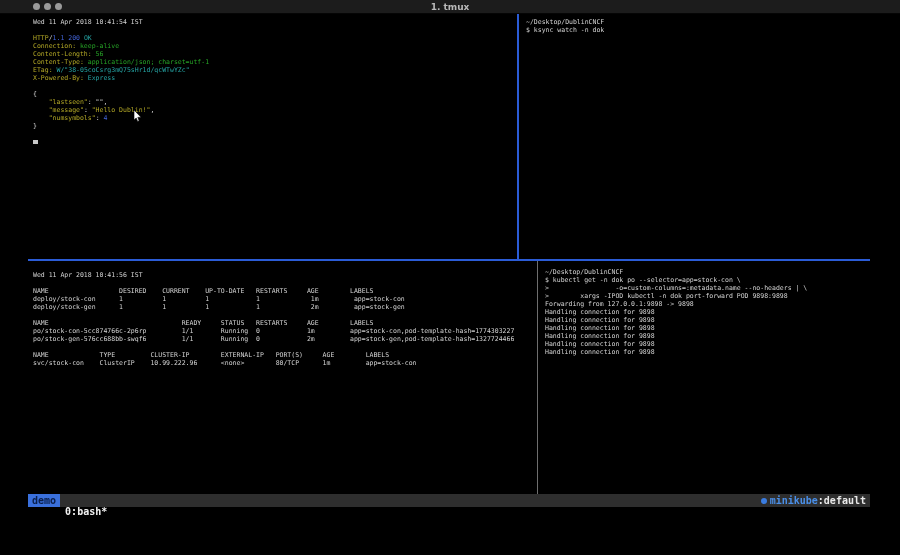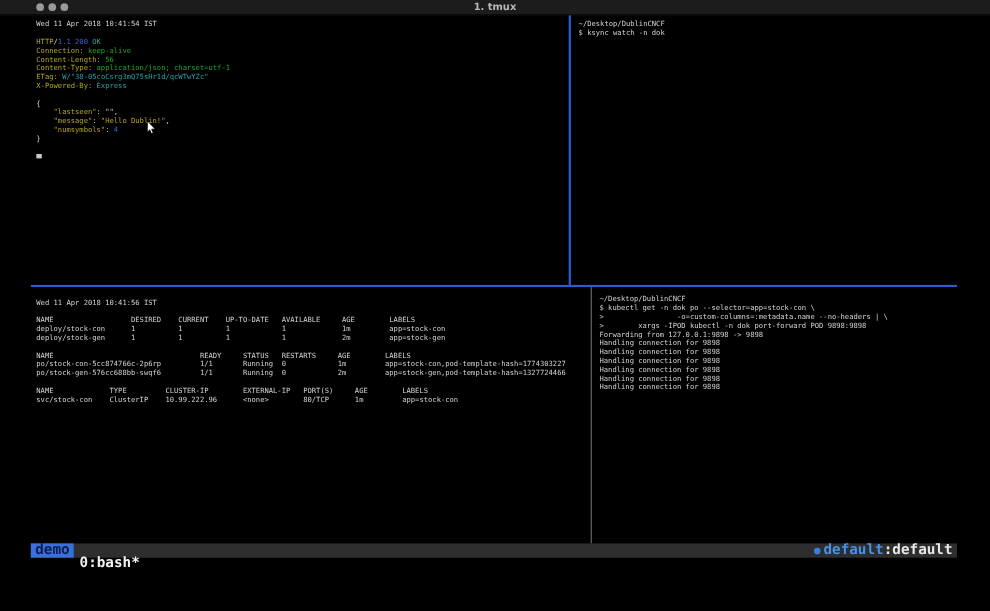--- a/index.html
+++ b/index.html
@@ -32,21 +32,21 @@
   .c-g { color:#26a426; }
   .c-b { color:#4263d8; }
   .c-cur { display:inline-block; width:5px; height:4px; background:#c9c9c9; }
 
   
   .mouse-pointer { position:absolute; left:133px; top:110px; width:9px; height:12px; }
 
   
   .statusbar { position:absolute; left:28px; top:494px; width:842px; height:13px;
                background:#2e2e2e; display:flex; align-items:center;
-               font-size:13px; font-weight:700; line-height:13px; }
+               font-size:10px; font-weight:700; line-height:13px; }
   .session-chip { background:#3a70dc; color:#0a1e4a; padding:0 4px; height:13px; display:inline-block; }
   .window-label { color:#f2f2f2; margin-left:5px;margin-top:22px; }
   .sb-spacer { flex:1; }
   .kube-icon { width:6px; height:6px; border-radius:50%; background:#3a7ce0; display:inline-block; margin-right:3px; }
   .kube-context { color:#4a8fe8; }
   .kube-ns { color:#e8e8e8; margin-right:4px; }
 </style>
 </head>
 <body>
 
@@ -79,21 +79,21 @@
   </div>
 <div class="vdiv-top"></div>
 <div class="pane pane-tr">
     <div class="tline">~/Desktop/DublinCNCF</div>
     <div class="tline">$ ksync watch -n dok</div>
   </div>
 <div class="hdiv"></div>
 <div class="pane pane-bl">
     <div class="tline">Wed 11 Apr 2018 10:41:56 IST</div>
     <div class="tline">&nbsp;</div>
-    <div class="tline">NAME                  DESIRED    CURRENT    UP-TO-DATE   AVAILABLE     AGE        LABELS</div>
+    <div class="tline">NAME                  DESIRED    CURRENT    UP-TO-DATE   RESTARTS     AGE        LABELS</div>
     <div class="tline">deploy/stock-con      1          1          1            1             1m         app=stock-con</div>
     <div class="tline">deploy/stock-gen      1          1          1            1             2m         app=stock-gen</div>
     <div class="tline">&nbsp;</div>
     <div class="tline">NAME                                  READY     STATUS   RESTARTS     AGE        LABELS</div>
     <div class="tline">po/stock-con-5cc874766c-2p6rp         1/1       Running  0            1m         app=stock-con,pod-template-hash=1774303227</div>
     <div class="tline">po/stock-gen-576cc688bb-swqf6         1/1       Running  0            2m         app=stock-gen,pod-template-hash=1327724466</div>
     <div class="tline">&nbsp;</div>
     <div class="tline">NAME             TYPE         CLUSTER-IP        EXTERNAL-IP   PORT(S)     AGE        LABELS</div>
     <div class="tline">svc/stock-con    ClusterIP    10.99.222.96      &lt;none&gt;        80/TCP      1m         app=stock-con</div>
   </div>
@@ -114,15 +114,15 @@
 
 <svg class="mouse-pointer" viewBox="0 0 9 12">
   <path d="M1,0 L1,10 L3.2,8 L4.6,11.4 L6.2,10.7 L4.8,7.4 L8,7.2 Z" fill="#ffffff" stroke="#000000" stroke-width="0.6"></path>
 </svg>
 
 <div class="statusbar">
   <span class="session-chip">demo</span>
   <span class="window-label">0:bash*</span>
   <span class="sb-spacer"></span>
   <span class="kube-icon"></span>
-  <span class="kube-context">default</span>
+  <span class="kube-context">minikube</span>
   <span class="kube-ns">:default</span>
 </div>
 
 </body></html>

